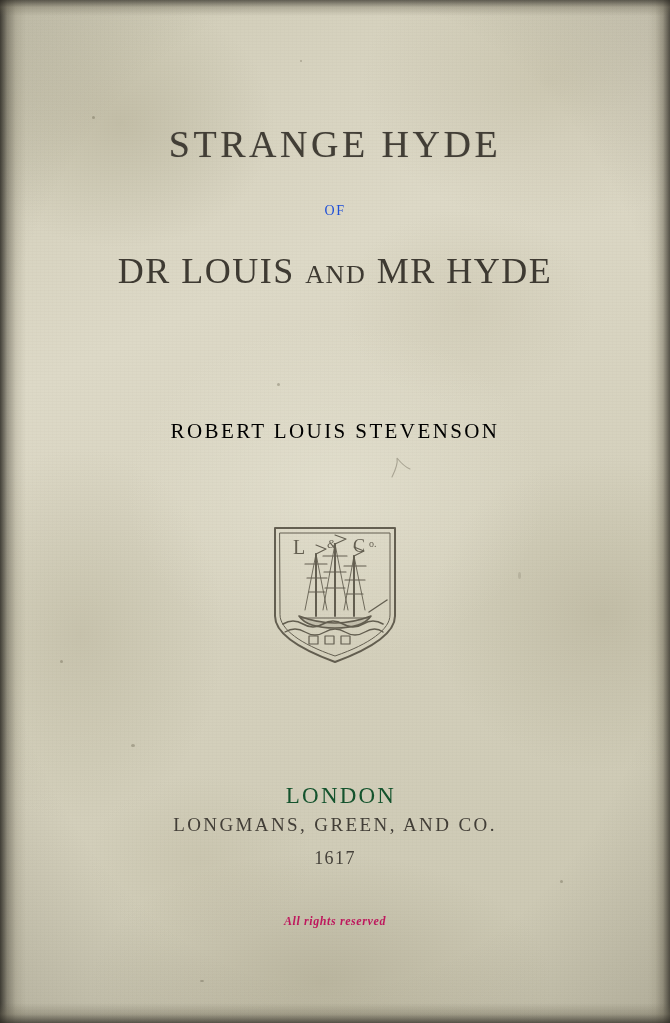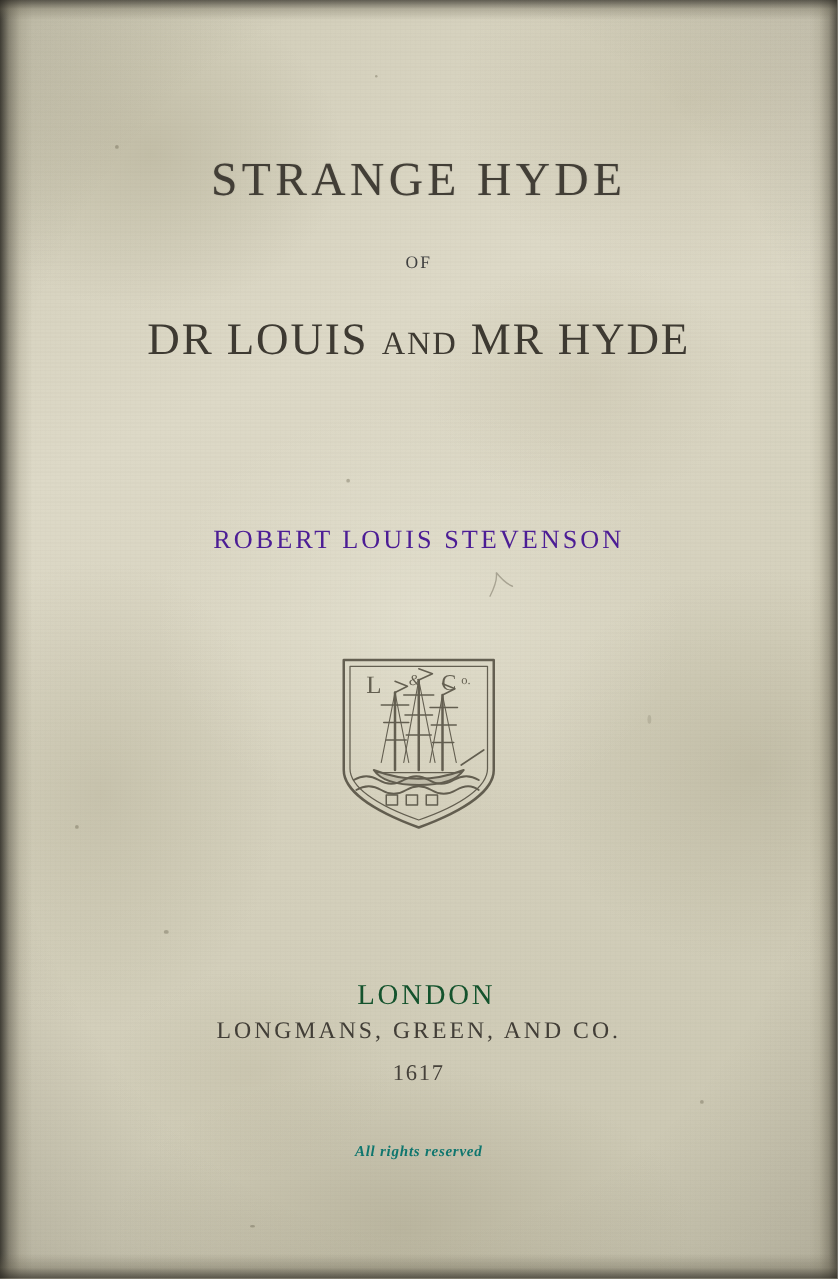--- a/index.html
+++ b/index.html
@@ -95,21 +95,21 @@
     letter-spacing: 3.5px;
     font-weight: 400;
     color: #423e36;
     text-shadow: 0 0 1px rgba(70,66,56,.35);
   }
   .word-of {
     position: absolute;
     top: 203px; left: 0; right: 0;
     font-size: 14px;
     letter-spacing: 1.6px;
-    color: #404040;
+    color: #1d4ed8;
   }
   .title-sub {
     position: absolute;
     top: 250px; left: 0; right: 0;
     font-size: 36px;
     letter-spacing: 1.5px;
     color: #3e3a32;
   }
   .title-sub .small {
     font-size: 26px;
@@ -120,21 +120,21 @@
     top: 379px; left: 0; right: 0;
     font-size: 13px;
     letter-spacing: 1.4px;
     color: #4c483e;
   }
   .author {
     position: absolute;
     top: 419px; left: 0; right: 0;
     font-size: 21px;
     letter-spacing: 2.4px;
-    color: #4c1d95;
+    color: #000000;
   }
 
   
   .device {
     position: absolute;
     top: 520px;
     left: 50%;
     transform: translateX(-50%);
     width: 148px;
     height: 148px;
@@ -164,21 +164,21 @@
     letter-spacing: 1.4px;
     color: #45413a;
   }
   .rights {
     position: absolute;
     top: 914px; left: 0; right: 0;
     font-size: 12px;
     font-style: italic;
     font-weight: bold;
     letter-spacing: .6px;
-    color: #0f766e;
+    color: #be185d;
   }
 
   
   .pencil-mark {
     position: absolute;
     top: 455px; left: 388px;
     width: 26px; height: 26px;
     pointer-events: none;
     opacity: .45;
   }

